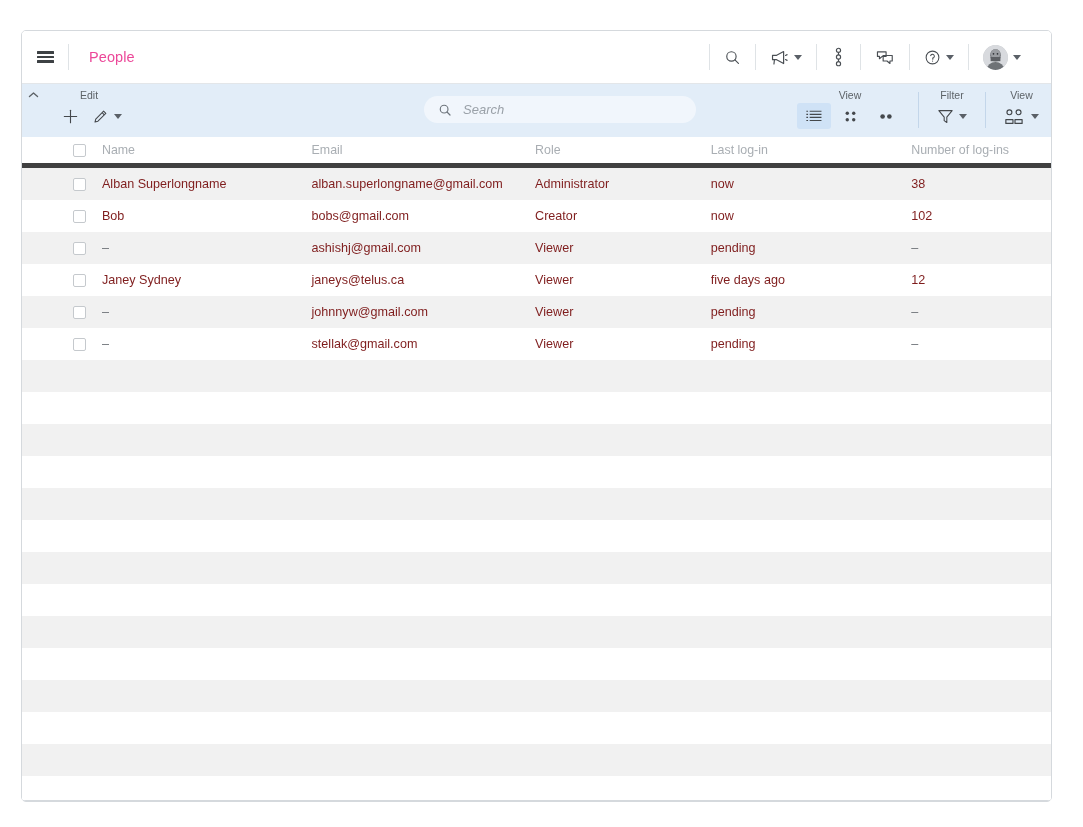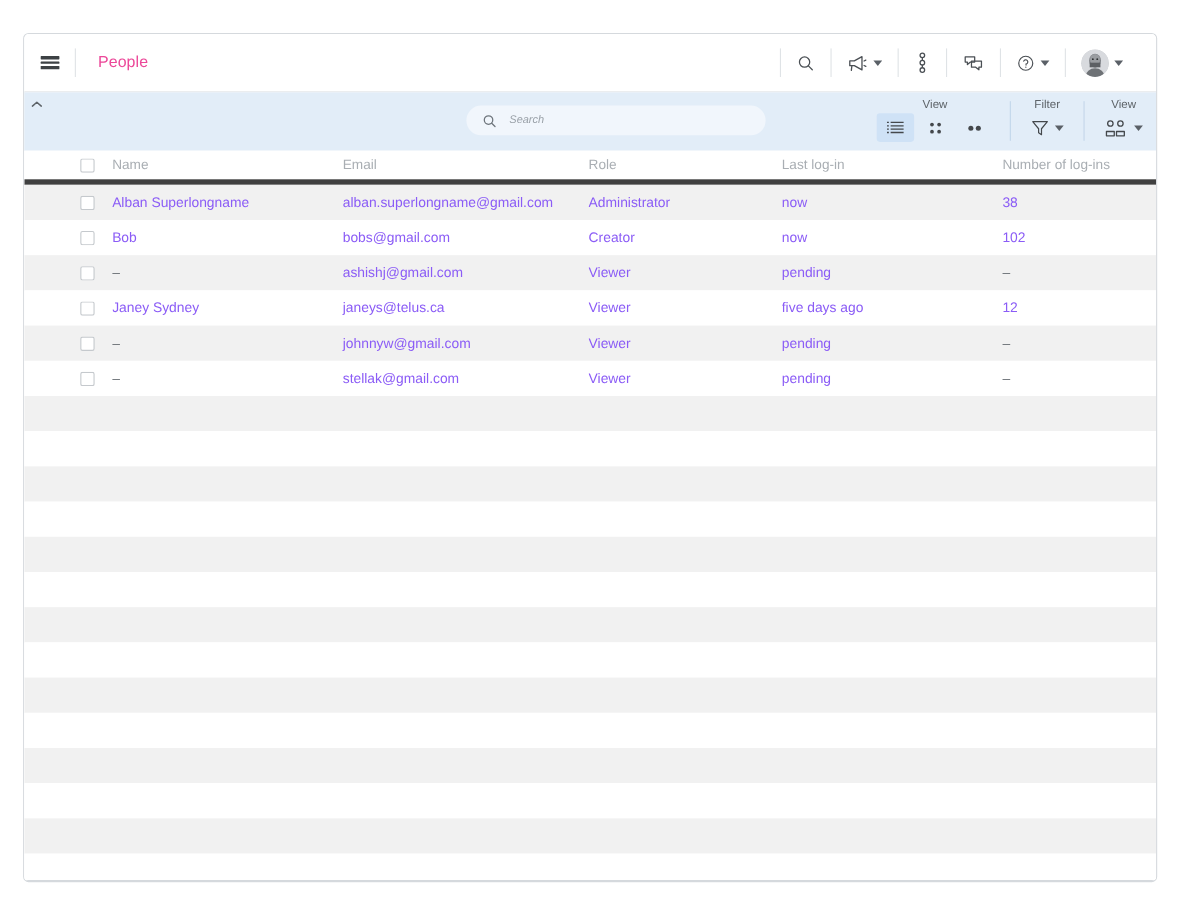--- a/index.html
+++ b/index.html
@@ -184,21 +184,21 @@
     padding: 0 14px;
     box-sizing: border-box;
     cursor: text;
   }
   .search-box svg { display:block; flex: 0 0 auto; color:#6e757c; }
   .search-input {
     border: none;
     outline: none;
     background: transparent;
     margin-left: 9px;
-    font-size: 10px;
+    font-size: 13px;
     font-style: italic;
     color: #5c6269;
     font-family: "Liberation Sans", sans-serif;
     width: 100%;
   }
   .search-input::placeholder { color: #9aa1a8; font-style: italic; }
 
   
   .table-area {
     flex: 1;
@@ -223,21 +223,21 @@
     display: flex;
     align-items: center;
     box-sizing: border-box;
   }
   .tbl-row.odd  { background: #f1f1f1; }
   .tbl-row.even { background: #ffffff; }
   .cell {
     box-sizing: border-box;
     padding-left: 0;
     font-size: 12.6px;
-    color: #8b5cf6;
+    color: #7f1d1d;
     white-space: nowrap;
     overflow: hidden;
     text-overflow: ellipsis;
   }
   .cell-head {
     font-size: 12.4px;
     color: #a9aeb3;
   }
   .c-check { width: 80px; display:flex; align-items:center; justify-content:flex-start; padding-left:51px;}
   .c-name  { width: 185px; }
@@ -366,20 +366,38 @@
     </div>
 
     <div class="toolbar">
 
       <div class="tb-collapse">
         <svg width="11" height="8" viewBox="0 0 12 8" fill="none" stroke="#5d6368" stroke-width="1.5" stroke-linecap="round" stroke-linejoin="round">
           <path d="M1.6 5.6 L6 1.8 L10.4 5.6"></path>
         </svg>
       </div>
 
+      <div class="tb-group">
+        <div class="tb-group-label">Edit</div>
+        <div class="tb-group-items">
+          <div class="tb-btn">
+            <svg width="19" height="19" viewBox="0 0 24 24" fill="none" stroke="currentColor" stroke-width="1.4" stroke-linecap="round">
+              <line x1="12" y1="4.2" x2="12" y2="19.8"></line>
+              <line x1="4.2" y1="12" x2="19.8" y2="12"></line>
+            </svg>
+          </div>
+          <div class="tb-btn">
+            <svg width="17" height="17" viewBox="0 0 24 24" fill="none" stroke="currentColor" stroke-width="1.5" stroke-linejoin="round">
+              <path d="M4.2 19.8 L5.3 15.6 L16.4 4.5 L19.5 7.6 L8.4 18.7 Z"></path>
+              <line x1="14.3" y1="6.6" x2="17.4" y2="9.7"></line>
+            </svg>
+            <span class="caret"></span>
+          </div>
+        </div>
+      </div>
 
       <div class="tb-spacer"></div>
 
       <div class="tb-group">
         <div class="tb-group-label">View</div>
         <div class="tb-group-items">
           <div class="tb-btn active">
             <svg width="18" height="15" viewBox="0 0 20 16" fill="none" stroke="currentColor" stroke-width="1.3">
               <line x1="1.5" y1="2.2" x2="3.4" y2="2.2"></line>
                 <line x1="5.2" y1="2.2" x2="18.3" y2="2.2"></line>

